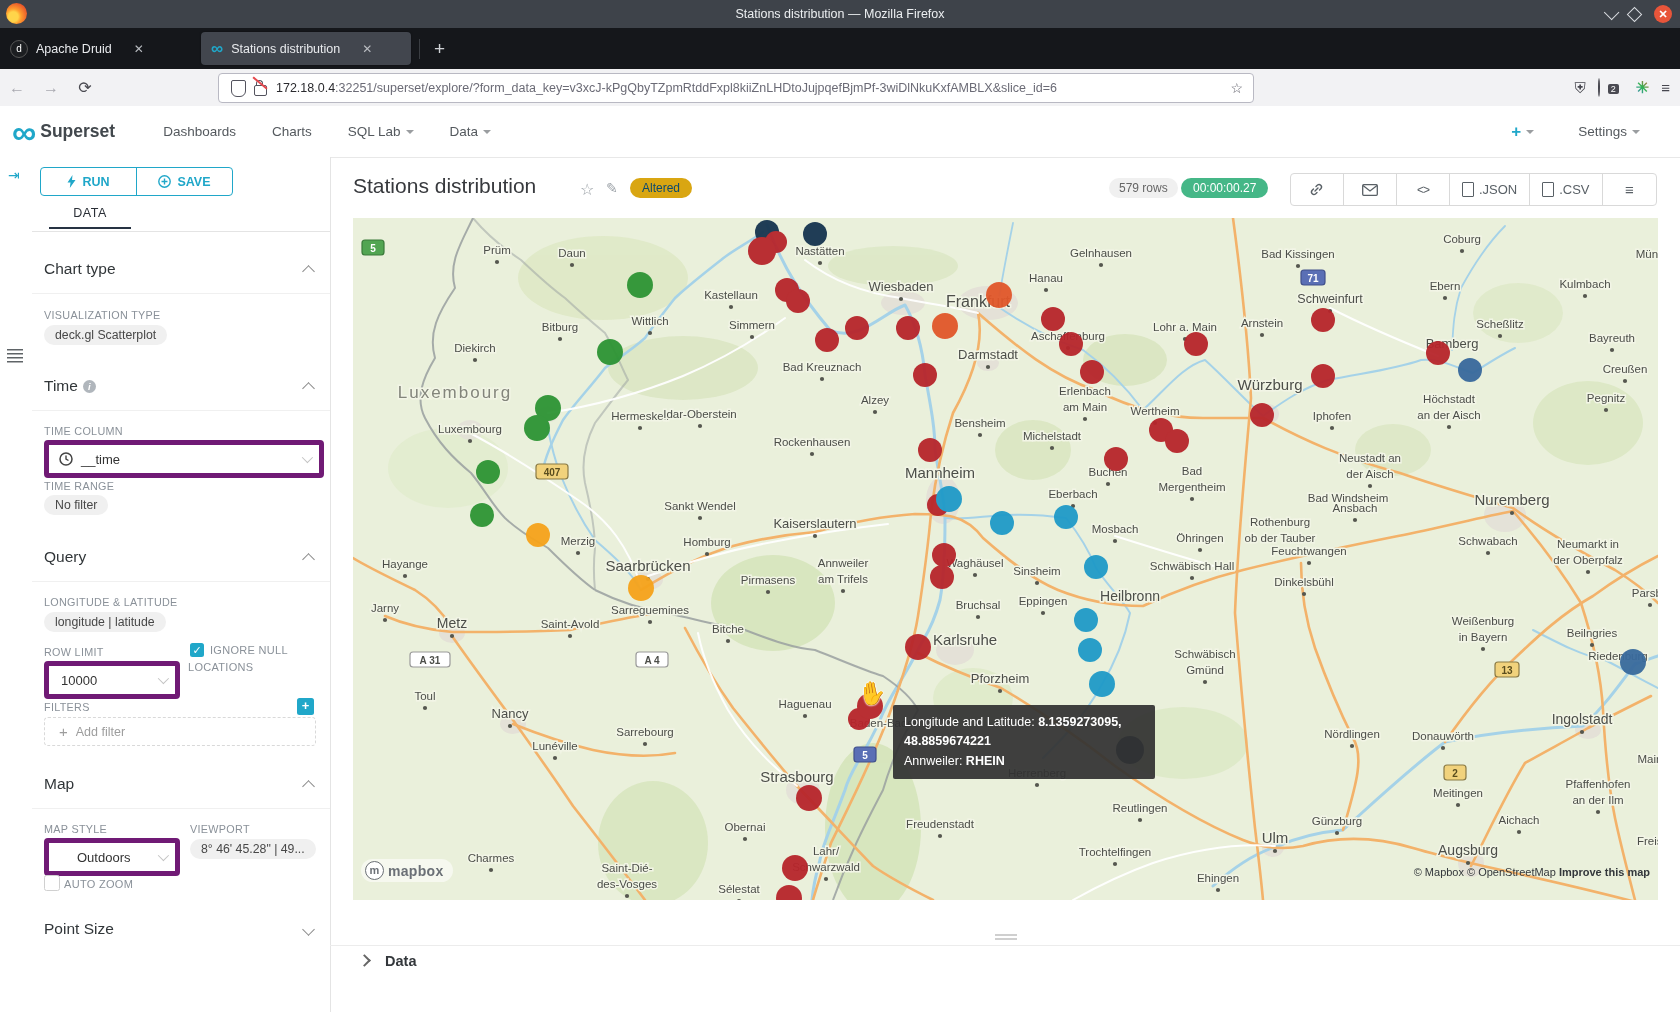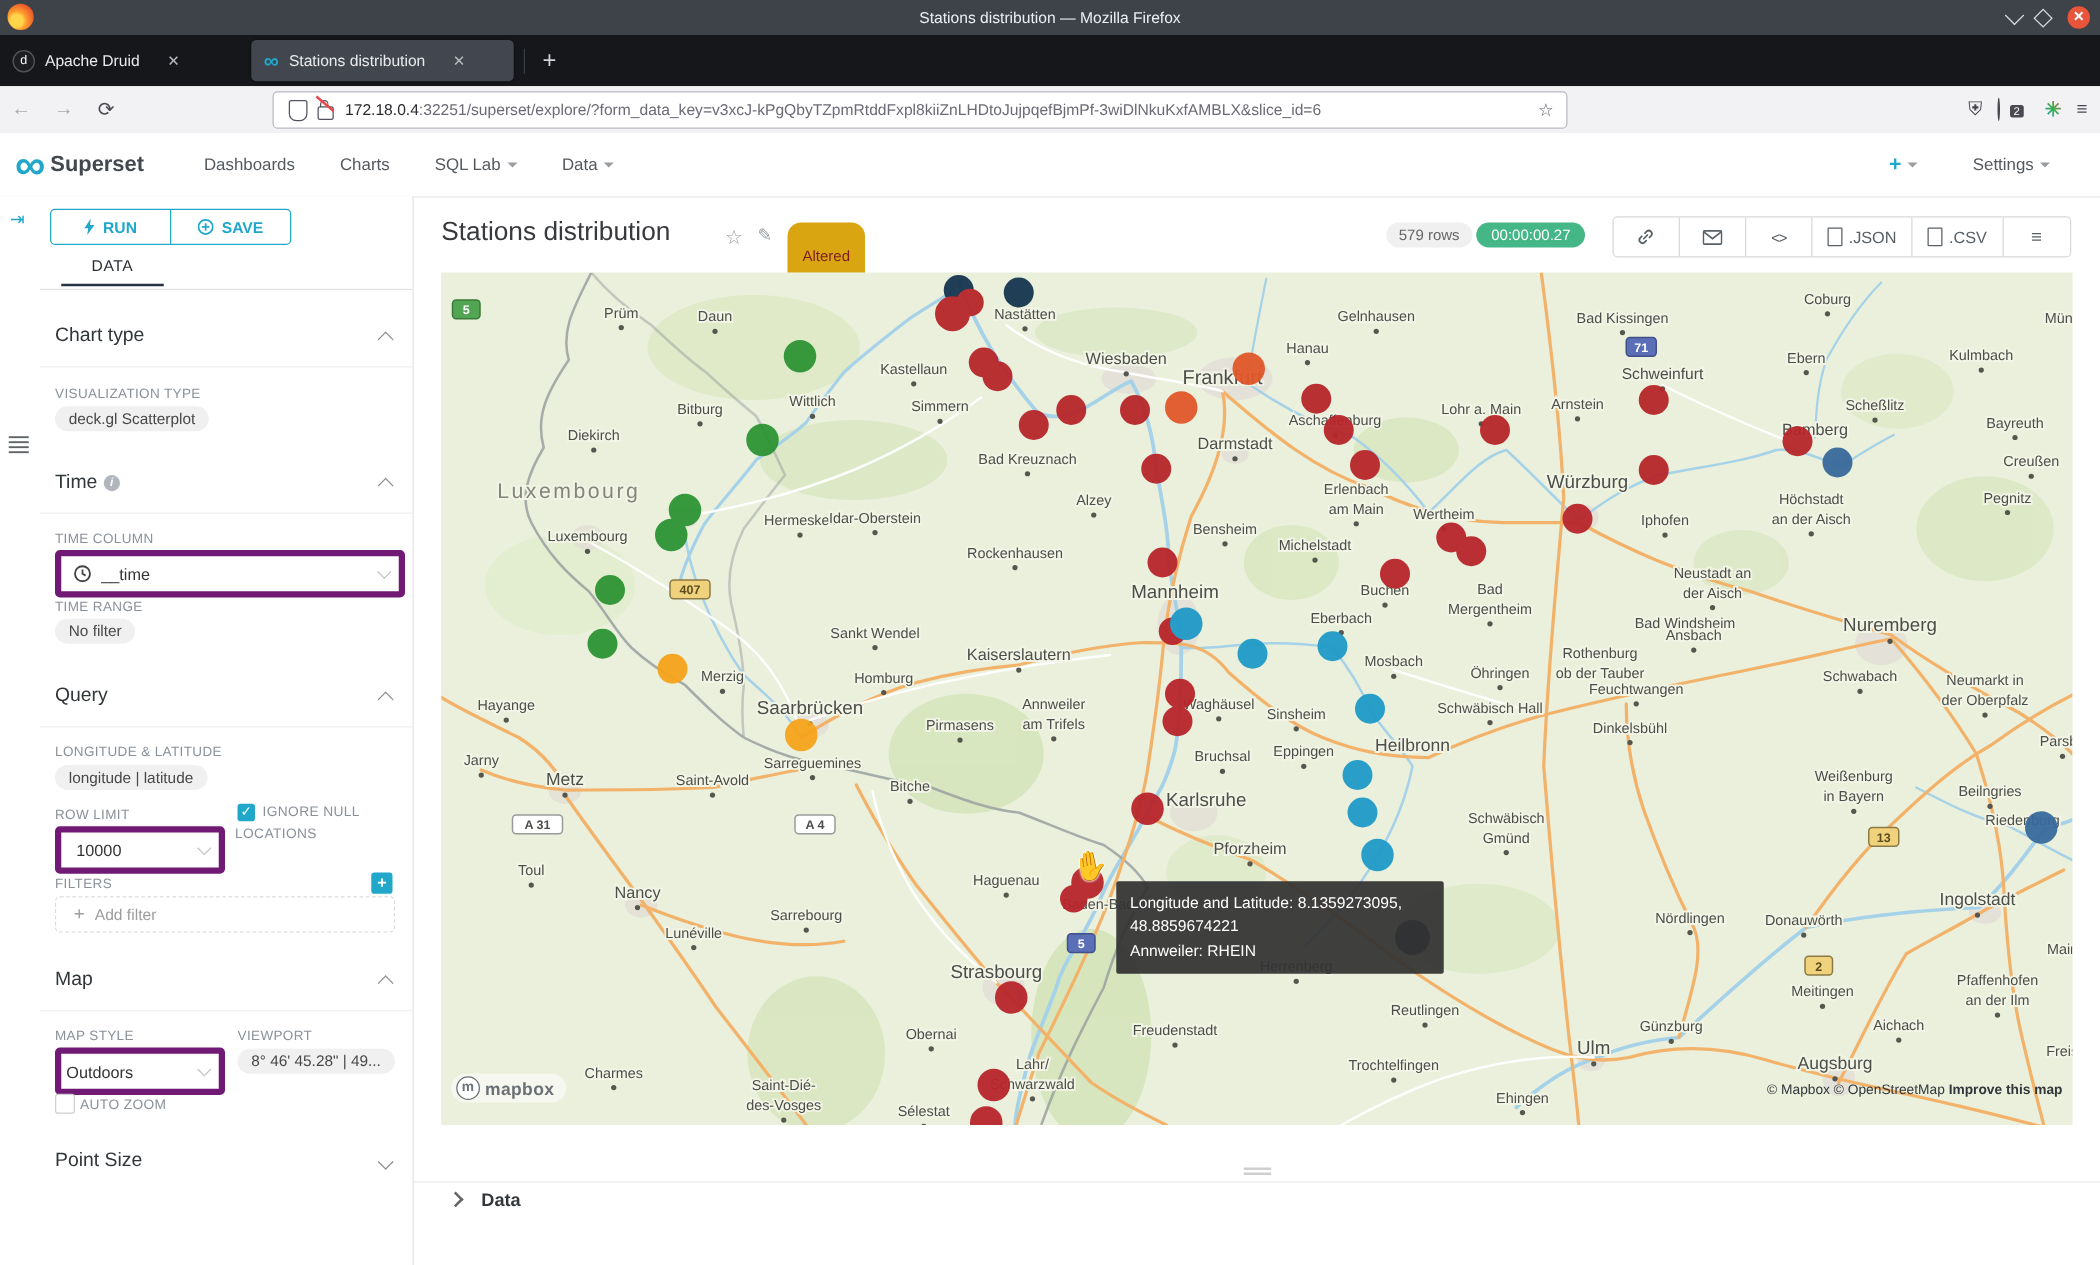--- a/index.html
+++ b/index.html
@@ -77,31 +77,31 @@
   .infodot{display:inline-block;width:13px;height:13px;border-radius:50%;background:#b0b6bc;color:#fff;font-size:9.5px;line-height:13px;text-align:center;vertical-align:1px;margin-left:5px;font-style:italic;font-weight:bold;}
   .checkbox{position:absolute;width:14px;height:14px;border-radius:2.5px;}
   .checkbox.on{background:#20a7c9;color:#fff;font-size:11px;line-height:14px;text-align:center;}
   .checkbox.off{background:#fff;border:1.6px solid #d0d0d0;}
   .cblabel{position:absolute;font-size:11px;color:#8a9199;letter-spacing:.3px;}
   .plussq{position:absolute;width:17px;height:17px;background:#20a7c9;border-radius:2.5px;color:#fff;font-size:13px;line-height:16px;text-align:center;font-weight:bold;}
   .dashedbox{position:absolute;left:12px;width:270px;height:27px;border:1.5px dashed #d9d9d9;border-radius:4px;display:flex;align-items:center;color:#9d9d9d;font-size:12.5px;}
   
   .main-title{left:353px;top:174px;font-size:21px;color:#37393d;}
   .hd-ic{color:#9aa0a6;font-size:16px;}
-  .badge-altered{left:630px;top:178px;background:#d9a612;color:#7f1d1d;font-size:12px;border-radius:11px;padding:20px 12px;}
+  .badge-altered{left:630px;top:178px;background:#d9a612;color:#0c4a6e;font-size:12px;border-radius:11px;padding:3px 12px;}
   .badge-rows{left:1109px;top:178px;background:#f0f0f0;color:#666;font-size:12px;border-radius:11px;padding:3px 10px;}
   .badge-timer{left:1181px;top:178px;background:#45b787;color:#fff;font-size:12px;border-radius:11px;padding:3px 12px;}
   .btnbar{left:1290px;top:173px;width:365px;height:31px;border:1px solid #d9d9d9;border-radius:4px;display:flex;background:#fff;}
   .btnbar .seg{display:flex;align-items:center;justify-content:center;border-right:1px solid #d9d9d9;color:#596066;font-size:13px;gap:5px;padding:0 12px;}
   .btnbar .seg:last-child{border-right:none;}
   .fileic{display:inline-block;width:10px;height:13px;border:1.3px solid #596066;border-radius:1px;position:relative;}
   
   .map-wrap{left:353px;top:218px;width:1305px;height:682px;background:#eaf0db;overflow:hidden;}
   .tooltip{position:absolute;background:rgba(50,50,50,.93);color:#fff;font-size:12.5px;line-height:1.55;padding:8px 11px;border-radius:2px;width:240px;}
-  .tooltip b{font-weight:normal;}
+  .tooltip b{font-weight:bold;}
   .handcur{position:absolute;font-size:23px;color:#3d3d3d;text-shadow:0 0 2px #fff,0 0 2px #fff;transform:rotate(-8deg);}
   .mb-logo{position:absolute;left:8px;bottom:18px;height:23px;background:rgba(255,255,255,.55);border-radius:12px;display:flex;align-items:center;padding:0 10px 0 4px;color:#6b7076;font-weight:bold;font-size:14px;letter-spacing:.3px;}
   .mb-circle{width:17px;height:17px;border-radius:50%;background:#fff;border:1.5px solid #6b7076;color:#6b7076;font-size:11px;line-height:17px;text-align:center;margin-right:4px;font-weight:bold;}
   .attrib{position:absolute;right:8px;bottom:22px;font-size:11px;color:#33373b;}
   .attrib b{font-weight:bold;}
   
   .grip{left:995px;top:934px;width:22px;height:2px;background:#cfcfcf;box-shadow:0 4px 0 #cfcfcf;}
   .footline{left:330px;top:945px;width:1350px;height:1px;background:#ececec;}
   .datarow{left:360px;top:953px;font-size:14.5px;color:#33373b;font-weight:bold;}
   .datarow .dchev{display:inline-block;width:7px;height:7px;border-right:2px solid #666;border-top:2px solid #666;transform:rotate(45deg);margin-right:12px;vertical-align:1px;}
@@ -235,21 +235,21 @@
     <div class="dashedbox" style="top:560px;">
       <span style="margin-left:14px;font-size:15px;">+</span>
       <span style="margin-left:8px;">Add filter</span>
     </div>
 
     <div class="sec-title" style="top:618px;">Map</div>
     <div class="chev up" style="left:272px;top:625px;"></div>
     <div class="divider-h" style="top:651px;"></div>
     <div class="seclabel" style="top:666px;">MAP STYLE</div>
     <div class="selectbox" style="left:12px;top:681px;width:126px;height:28px;">
-      <span style="margin-left:4px;">Outdoors</span>
+      <span style="margin-left:28px;">Outdoors</span>
       <span class="sb-chev"></span>
     </div>
     <div class="seclabel" style="left:158px;top:666px;">VIEWPORT</div>
     <div class="pill" style="left:158px;top:682px;max-width:105px;overflow:hidden;">8° 46' 45.28" | 49...</div>
     <div class="checkbox off" style="left:12px;top:718px;"></div>
     <div class="cblabel" style="left:32px;top:721px;">AUTO ZOOM</div>
 
     <div class="sec-title" style="top:763px;">Point Size</div>
     <div class="chev down" style="left:272px;top:768px;"></div>
   </div>

